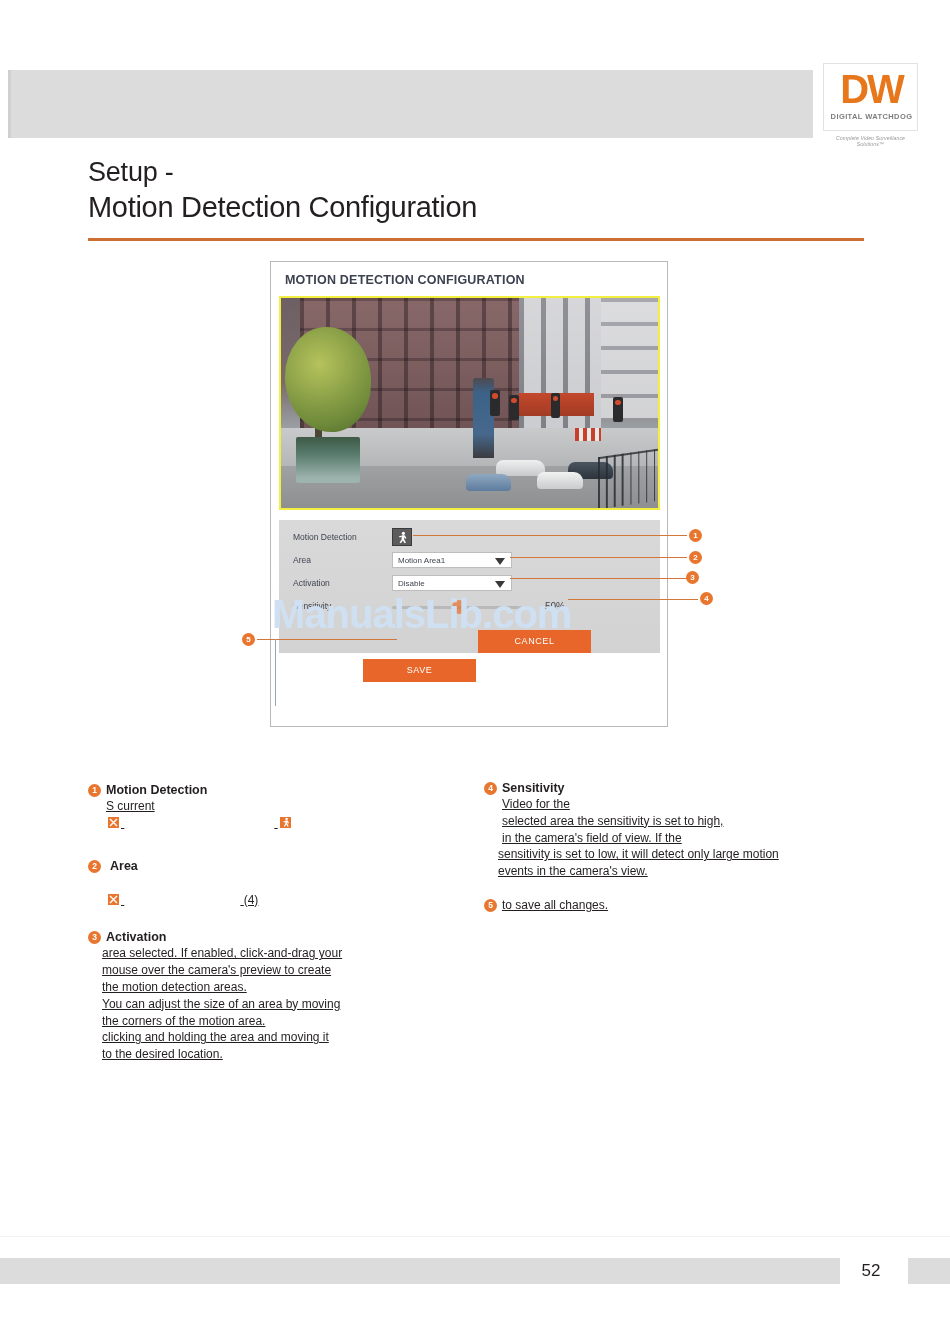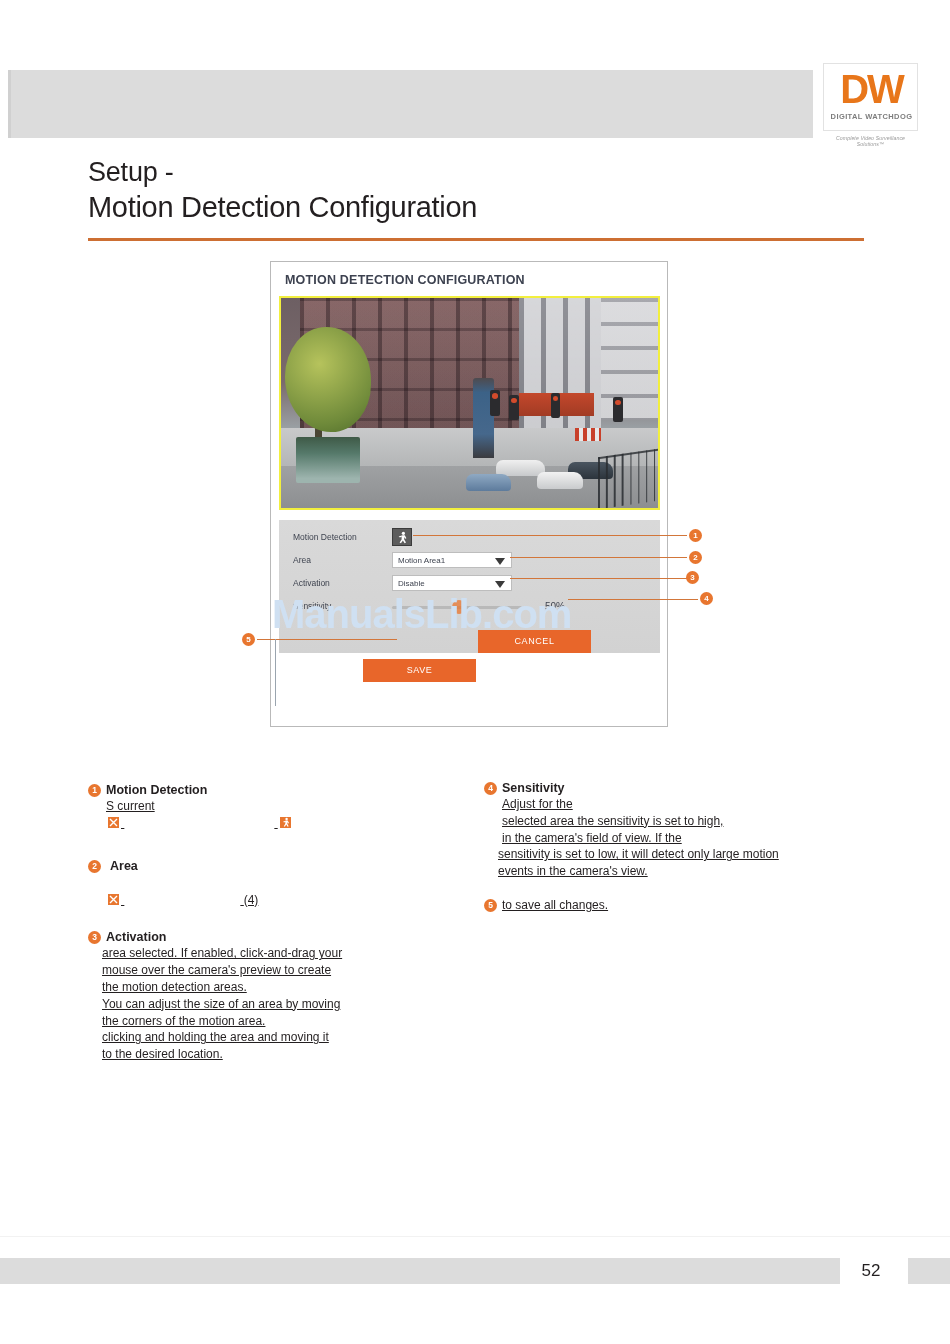--- a/index.html
+++ b/index.html
@@ -522,21 +522,21 @@
     <div class="note-body">clicking and holding the area and moving it</div>
     <div class="note-body">to the desired location.</div>
   </div>
 </div>
 
 <div class="notes-right">
 
   <div class="note">
     <div class="note-badge">4</div>
     <div class="note-head">Sensitivity</div>
-    <div class="note-body indent">Adjust                                              for the</div>
+    <div class="note-body indent">Video                                              for the</div>
     <div class="note-body indent">selected area      the sensitivity is set to high,</div>
     <div class="note-body indent">                    in the camera's field of view. If the</div>
     <div class="note-body">sensitivity is set to low, it will detect only large motion</div>
     <div class="note-body">events in the camera's view.</div>
   </div>
 
   <div class="note" style="margin-top:9px;">
     <div class="note-badge">5</div>
     <div class="note-body indent">                 to save all changes.</div>
   </div>

